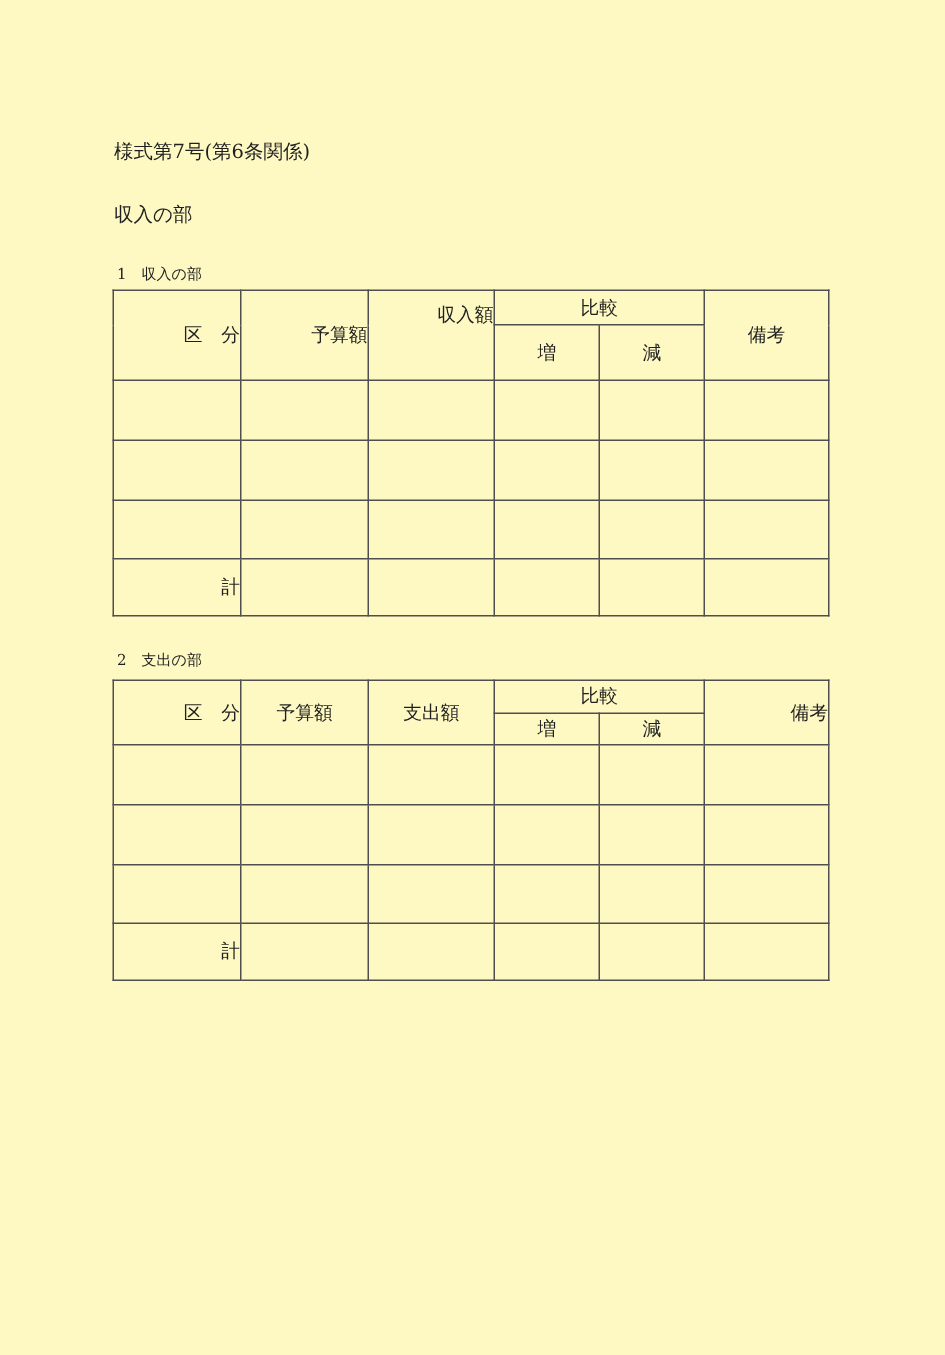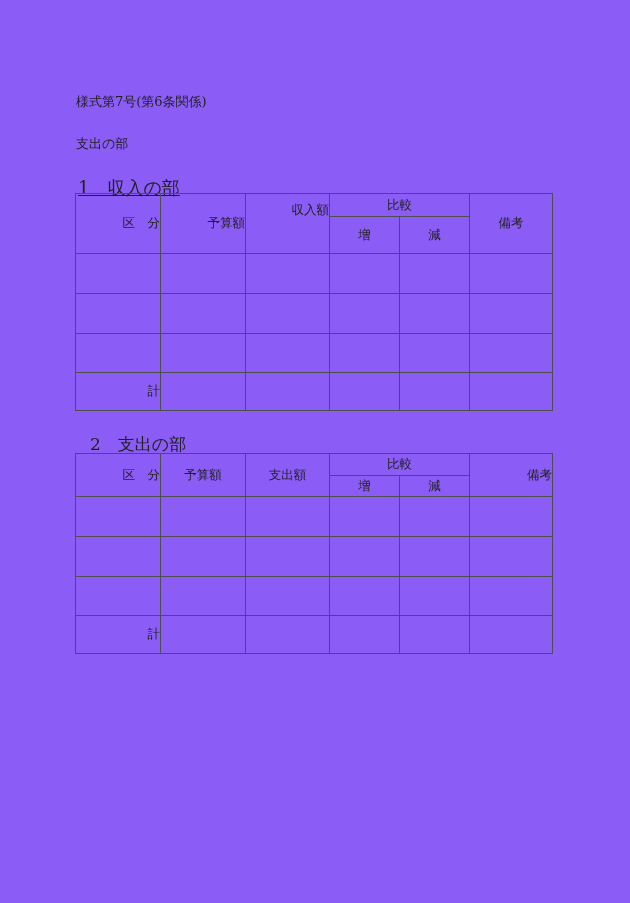--- a/index.html
+++ b/index.html
@@ -5,28 +5,28 @@
   * { margin: 0; padding: 0; box-sizing: border-box; }
   html, body { background: #fbfbfb; }
   body {
     width: 630px; height: 903px;
     font-family: "DejaVu Serif", "Liberation Serif", serif;
     color: #1f1f1f;
   }
   .page {
     position: relative;
     width: 630px; height: 903px;
-    background: #8b5cf6;
+    background: #fef9c3;
     overflow: hidden;
   }
   .abs { position: absolute; line-height: 1; }
   .form-number   { left: 76px; top: 95px;  font-size: 13px; }
   .doc-title     { left: 76px; top: 137px; font-size: 13px; }
-  .sec1-label    { left: 78px; top: 179px; font-size: 18px; text-decoration: underline; }
-  .sec2-label    { left: 78px; top: 436px; font-size: 17px; margin-left: 12px; }
+  .sec1-label    { left: 78px; top: 179px; font-size: 10px; }
+  .sec2-label    { left: 78px; top: 436px; font-size: 10px; }
   .tbl1          { left: 75px; top: 193px; }
   .tbl2          { left: 75px; top: 453px; }
 
   table {
     border-collapse: collapse;
     table-layout: fixed;
     width: 477px;
     font-size: 12.5px;
     color: #1f1f1f;
   }
@@ -62,21 +62,21 @@
   tr.r3 { height: 39px; }
   tr.r4 { height: 38px; }
 </style>
 </head>
 <body>
 
 <div class="page">
 
   <div class="abs form-number">様式第7号(第6条関係)</div>
 
-  <div class="abs doc-title">支出の部</div>
+  <div class="abs doc-title">収入の部</div>
 
   <div class="abs sec1-label">1　収入の部</div>
 
   <table class="abs tbl1">
     <colgroup>
       <col class="w-cat">
         <col class="w-bud">
         <col class="w-amt">
       <col class="w-inc">
         <col class="w-dec">

